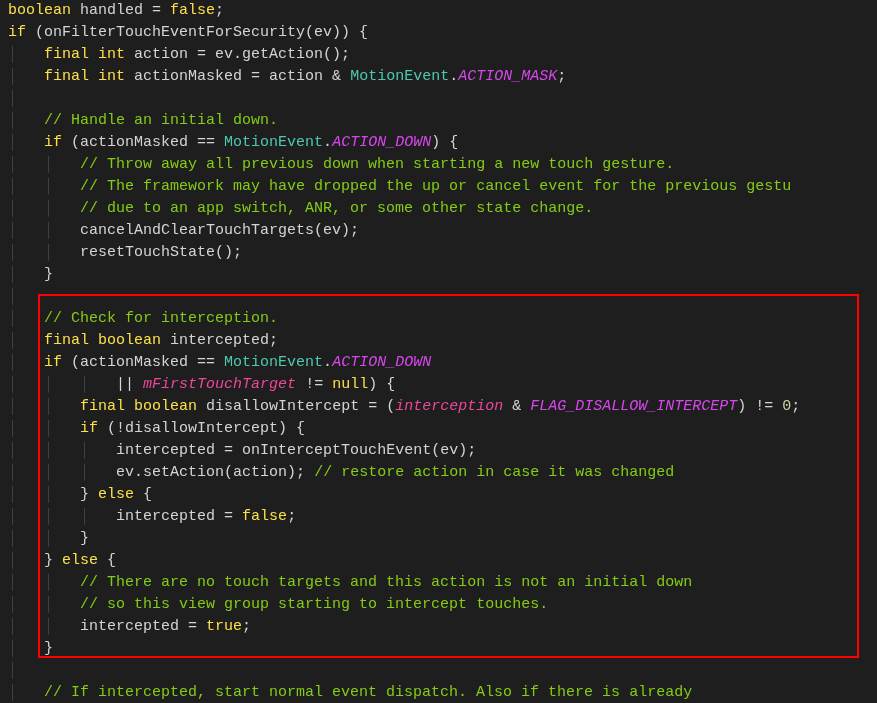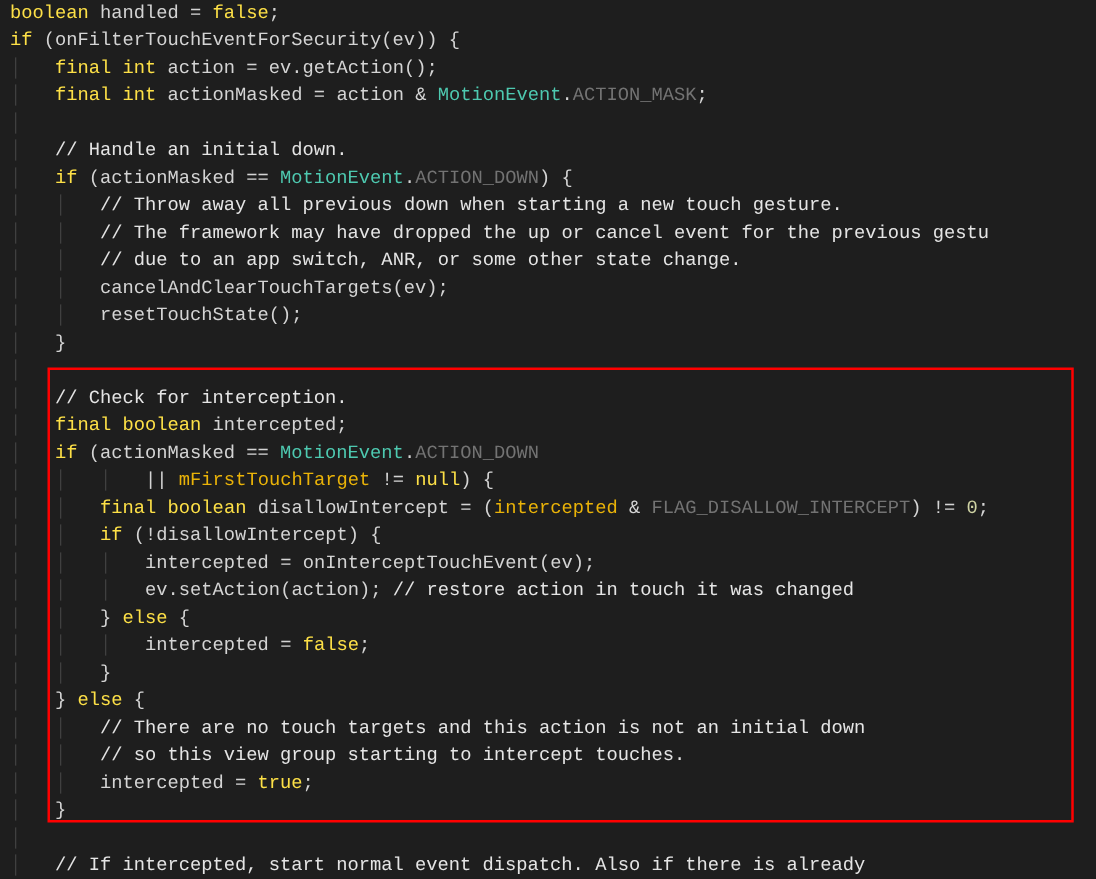--- a/index.html
+++ b/index.html
@@ -15,23 +15,23 @@
     height: 703px;
     position: relative;
   }
   .code {
     position: absolute;
     top: 0;
     left: 8px;
   }
   .kw        { color: #fde047; }            
   .type      { color: #4ec9b0; font-family: Liberation Mono, monospace; }            
-  .constant  { color: #737373; }  
-  .field     { color: #eab308; }  
-  .comment   { color: #e5e5e5; text-align: center; }
+  .constant  { color: #d946ef; font-style: italic; }  
+  .field     { color: #ec4899; font-style: italic; }  
+  .comment   { color: #84cc16; text-align: center; }
   .num       { color: #ced2a3; }
   .guide     { color: #404040; }            
   .highlight-box {
     position: absolute;
     left: 38px;
     top: 294px;
     width: 821px;
     height: 364px;
     border: 2px solid #ff0000;
     pointer-events: none;
@@ -53,24 +53,24 @@
 <span class="guide">│</span>   <span class="guide">│</span>   <span class="comment">// The framework may have dropped the up or cancel event for the previous gestu</span>
 <span class="guide">│</span>   <span class="guide">│</span>   <span class="comment">// due to an app switch, ANR, or some other state change.</span>
 <span class="guide">│</span>   <span class="guide">│</span>   cancelAndClearTouchTargets(ev);
 <span class="guide">│</span>   <span class="guide">│</span>   resetTouchState();
 <span class="guide">│</span>   }
 <span class="guide">│</span>   
 <span class="guide">│</span>   <span class="comment">// Check for interception.</span>
 <span class="guide">│</span>   <span class="kw">final</span> <span class="kw">boolean</span> intercepted;
 <span class="guide">│</span>   <span class="kw">if</span> (actionMasked == <span class="type">MotionEvent</span>.<span class="constant">ACTION_DOWN</span>
 <span class="guide">│</span>   <span class="guide">│</span>   <span class="guide">│</span>   || <span class="field">mFirstTouchTarget</span> != <span class="kw">null</span>) {
-<span class="guide">│</span>   <span class="guide">│</span>   <span class="kw">final</span> <span class="kw">boolean</span> disallowIntercept = (<span class="field">intercepted</span> &amp; <span class="constant">FLAG_DISALLOW_INTERCEPT</span>) != <span class="num">0</span>;
+<span class="guide">│</span>   <span class="guide">│</span>   <span class="kw">final</span> <span class="kw">boolean</span> disallowIntercept = (<span class="field">interception</span> &amp; <span class="constant">FLAG_DISALLOW_INTERCEPT</span>) != <span class="num">0</span>;
 <span class="guide">│</span>   <span class="guide">│</span>   <span class="kw">if</span> (!disallowIntercept) {
 <span class="guide">│</span>   <span class="guide">│</span>   <span class="guide">│</span>   intercepted = onInterceptTouchEvent(ev);
-<span class="guide">│</span>   <span class="guide">│</span>   <span class="guide">│</span>   ev.setAction(action); <span class="comment">// restore action in touch it was changed</span>
+<span class="guide">│</span>   <span class="guide">│</span>   <span class="guide">│</span>   ev.setAction(action); <span class="comment">// restore action in case it was changed</span>
 <span class="guide">│</span>   <span class="guide">│</span>   } <span class="kw">else</span> {
 <span class="guide">│</span>   <span class="guide">│</span>   <span class="guide">│</span>   intercepted = <span class="kw">false</span>;
 <span class="guide">│</span>   <span class="guide">│</span>   }
 <span class="guide">│</span>   } <span class="kw">else</span> {
 <span class="guide">│</span>   <span class="guide">│</span>   <span class="comment">// There are no touch targets and this action is not an initial down</span>
 <span class="guide">│</span>   <span class="guide">│</span>   <span class="comment">// so this view group starting to intercept touches.</span>
 <span class="guide">│</span>   <span class="guide">│</span>   intercepted = <span class="kw">true</span>;
 <span class="guide">│</span>   }
 <span class="guide">│</span>   
 <span class="guide">│</span>   <span class="comment">// If intercepted, start normal event dispatch. Also if there is already</span>

